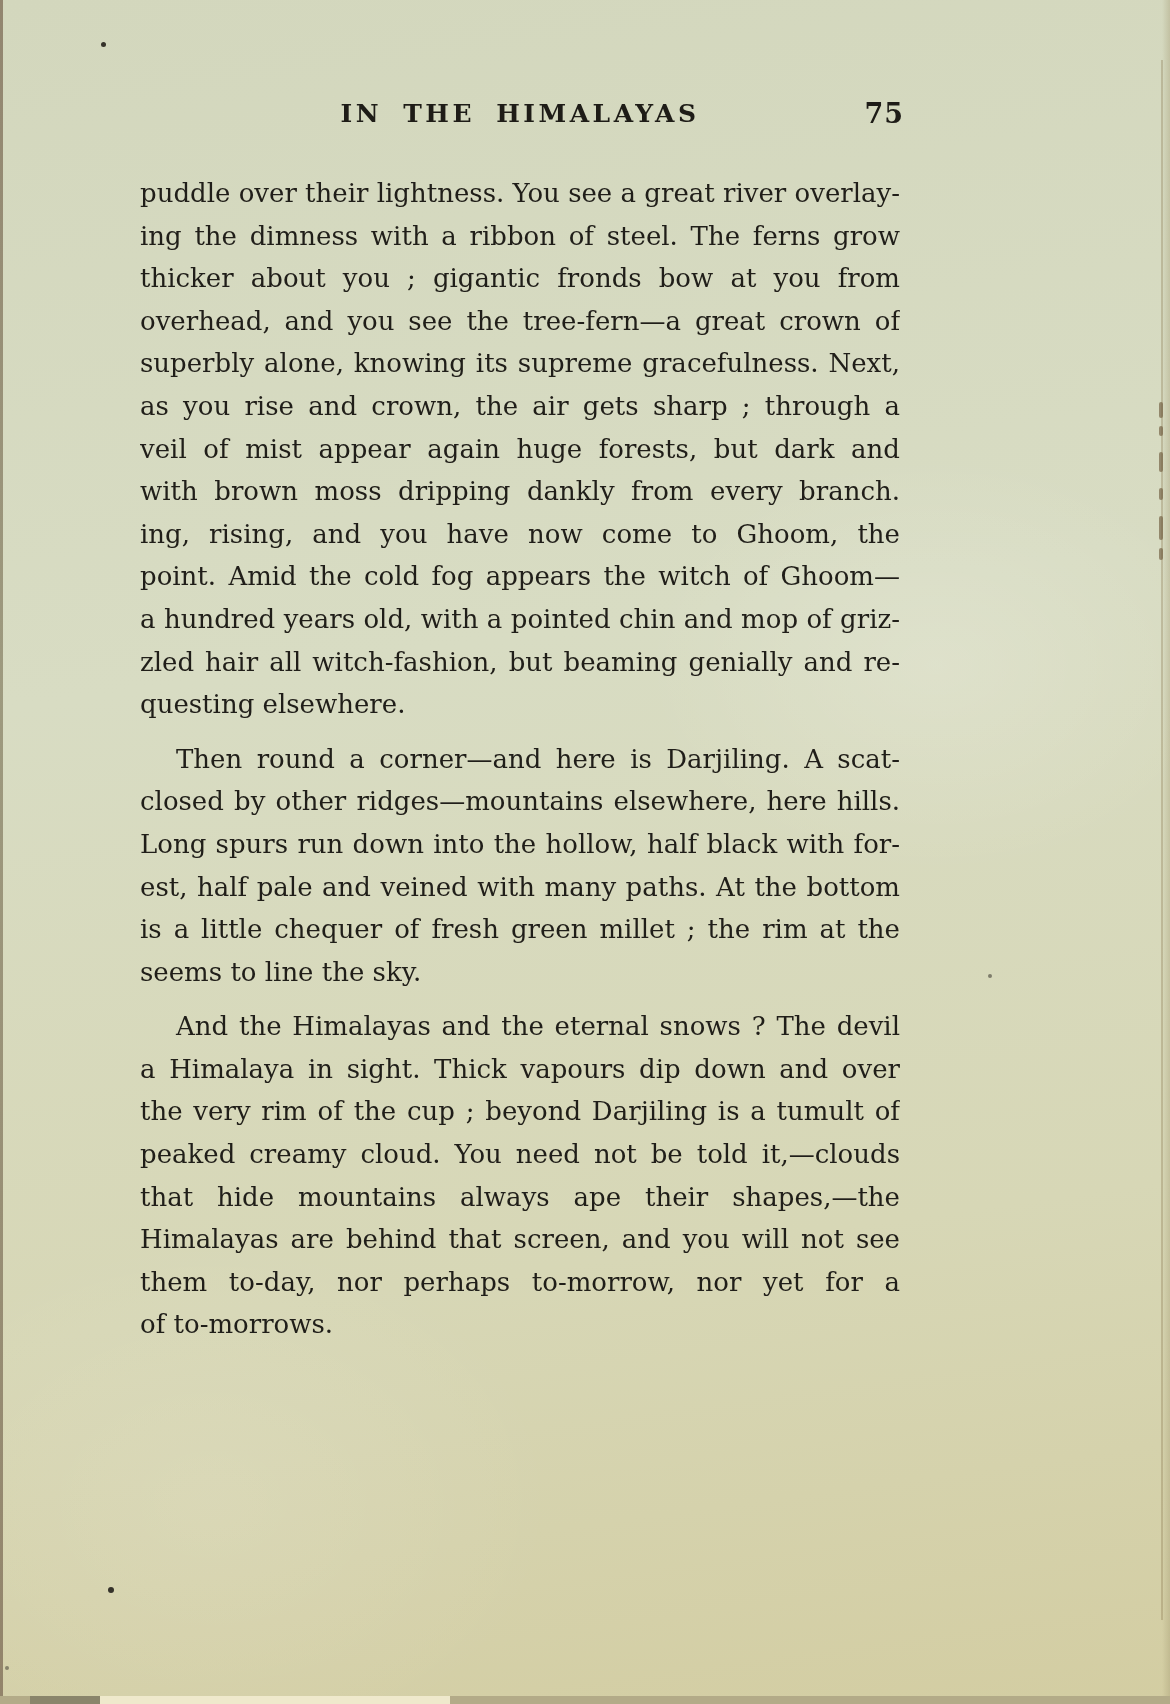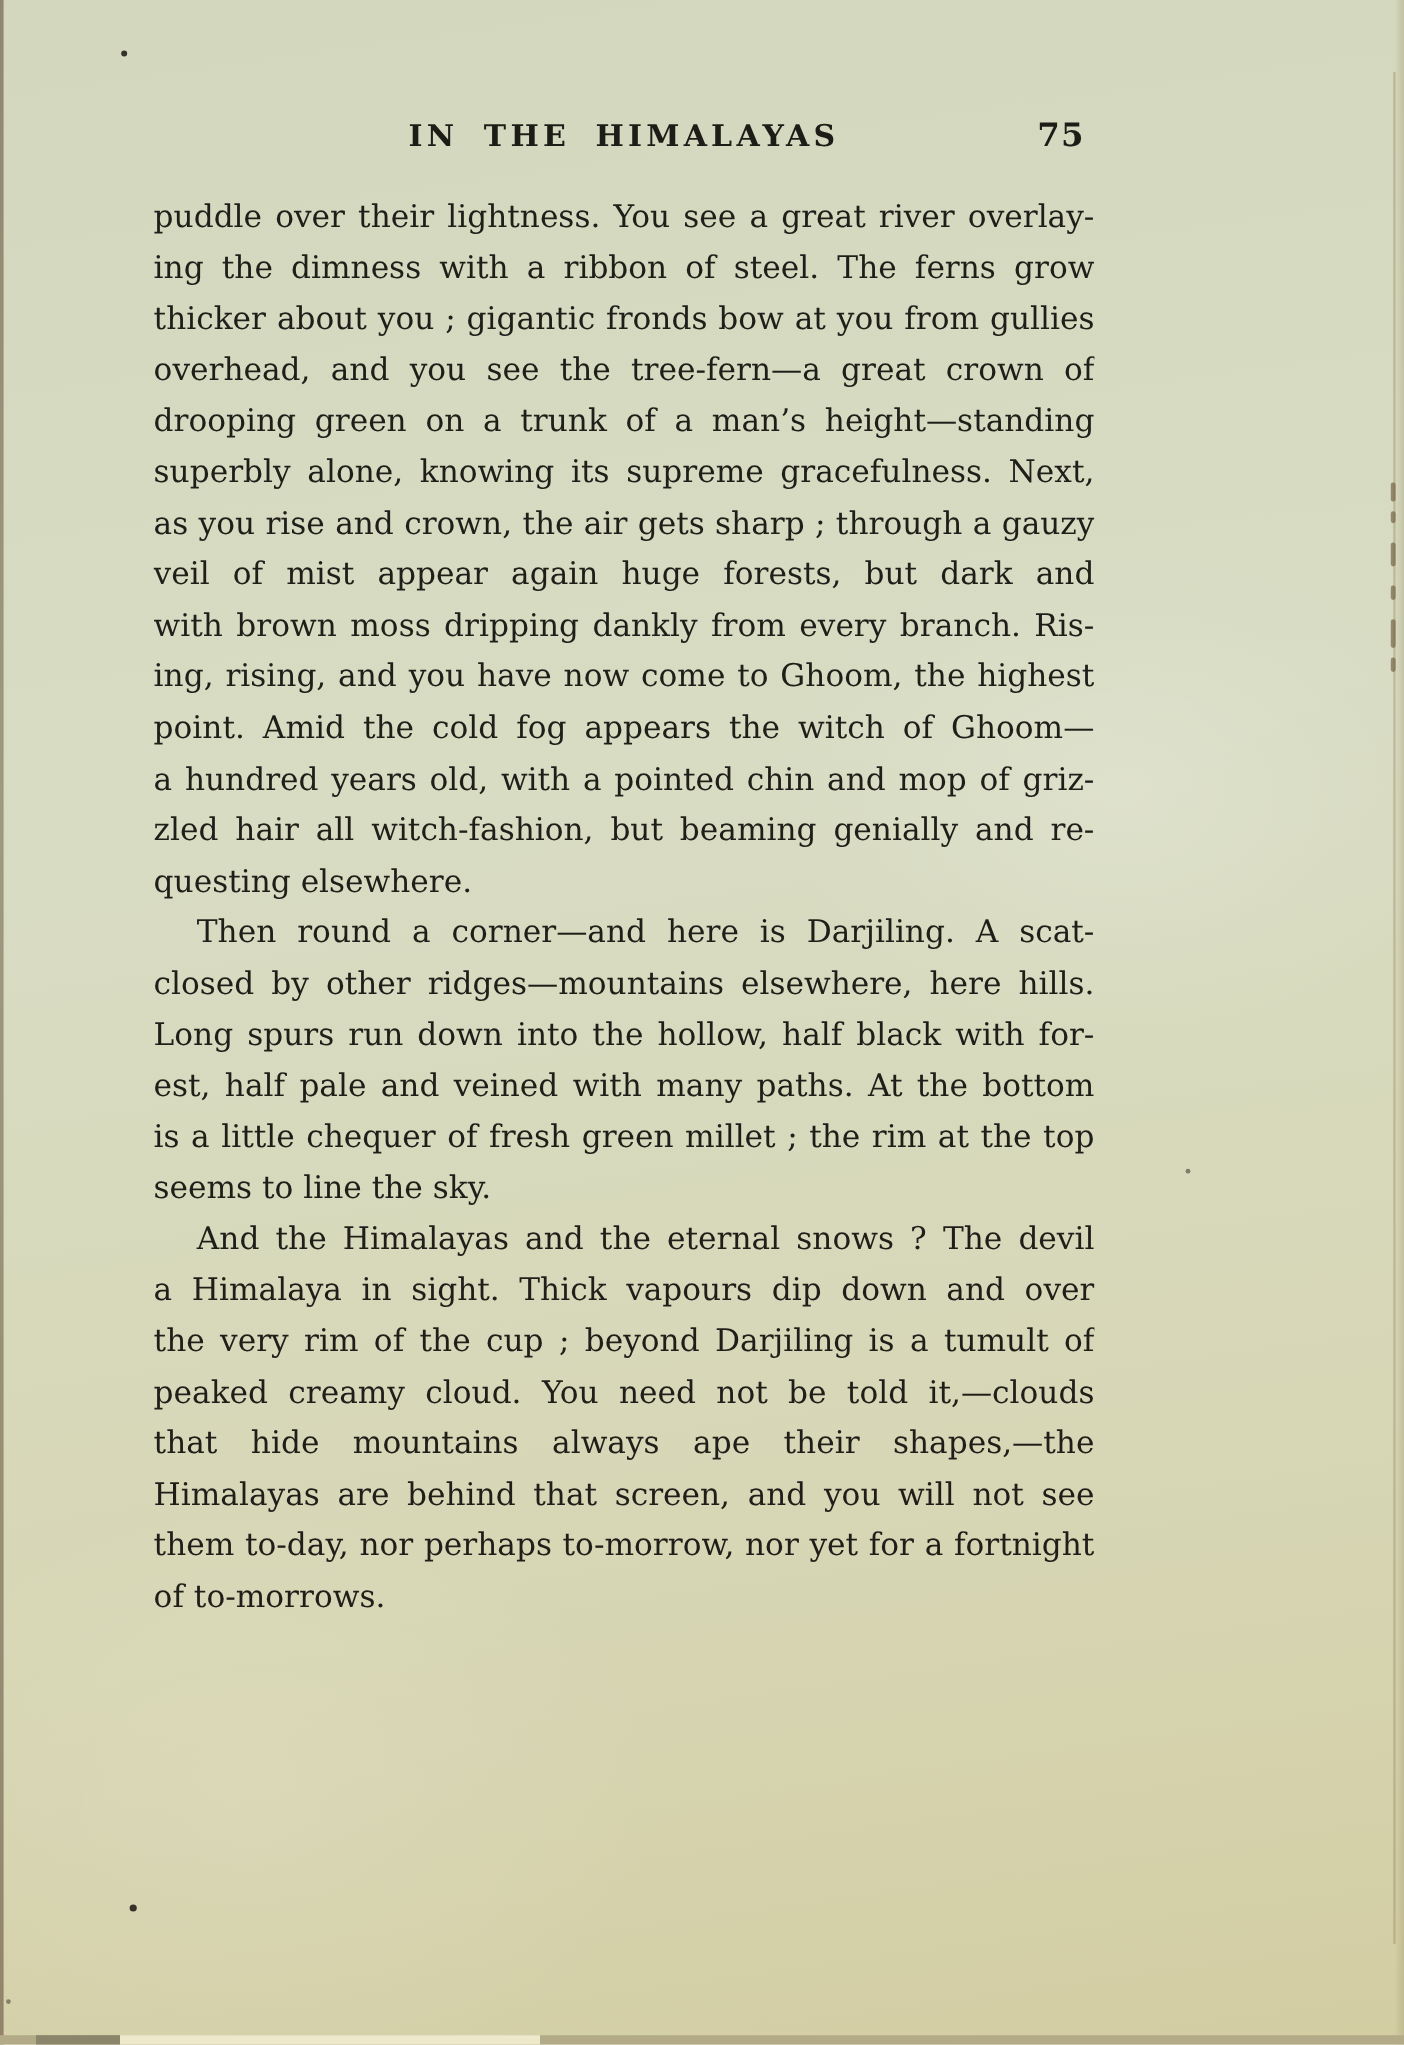--- a/index.html
+++ b/index.html
@@ -62,21 +62,21 @@
   .page-number {
     position: absolute; right: 8px; top: 0;
     font-weight: bold; font-size: 27px; line-height: 36px;
     letter-spacing: 1px; color: #1e1c17;
   }
   
   .text-block {
     position: absolute; left: 128px; top: 160px; width: 784px;
     font-size: 26px; color: #201e19;
   }
-  .para { margin: 0; }
+  .para { margin: 12px; }
   .line {
     height: 42.6px; line-height: 42.6px;
     text-align: justify;
     text-align-last: justify;
     overflow: hidden;
     white-space: normal;
   }
   .line.last { text-align-last: left; }
   .line.indent { text-indent: 36px; }
 </style>
@@ -89,21 +89,20 @@
     <span class="header-title">IN THE HIMALAYAS</span>
     <span class="page-number">75</span>
   </div>
 
   <div class="text-block">
       <div class="para">
         <div class="line">puddle over their lightness. You see a great river overlay-</div>
         <div class="line">ing the dimness with a ribbon of steel. The ferns grow</div>
         <div class="line">thicker about you ; gigantic fronds bow at you from gullies</div>
         <div class="line">overhead, and you see the tree-fern—a great crown of</div>
-        <div class="line">drooping green on a trunk of a man’s height—standing</div>
         <div class="line">superbly alone, knowing its supreme gracefulness. Next,</div>
         <div class="line">as you rise and crown, the air gets sharp ; through a gauzy</div>
         <div class="line">veil of mist appear again huge forests, but dark and gloomy</div>
         <div class="line">with brown moss dripping dankly from every branch. Ris-</div>
         <div class="line">ing, rising, and you have now come to Ghoom, the highest</div>
         <div class="line">point. Amid the cold fog appears the witch of Ghoom—</div>
         <div class="line">a hundred years old, with a pointed chin and mop of griz-</div>
         <div class="line">zled hair all witch-fashion, but beaming genially and re-</div>
         <div class="line last">questing elsewhere.</div>
       </div>

